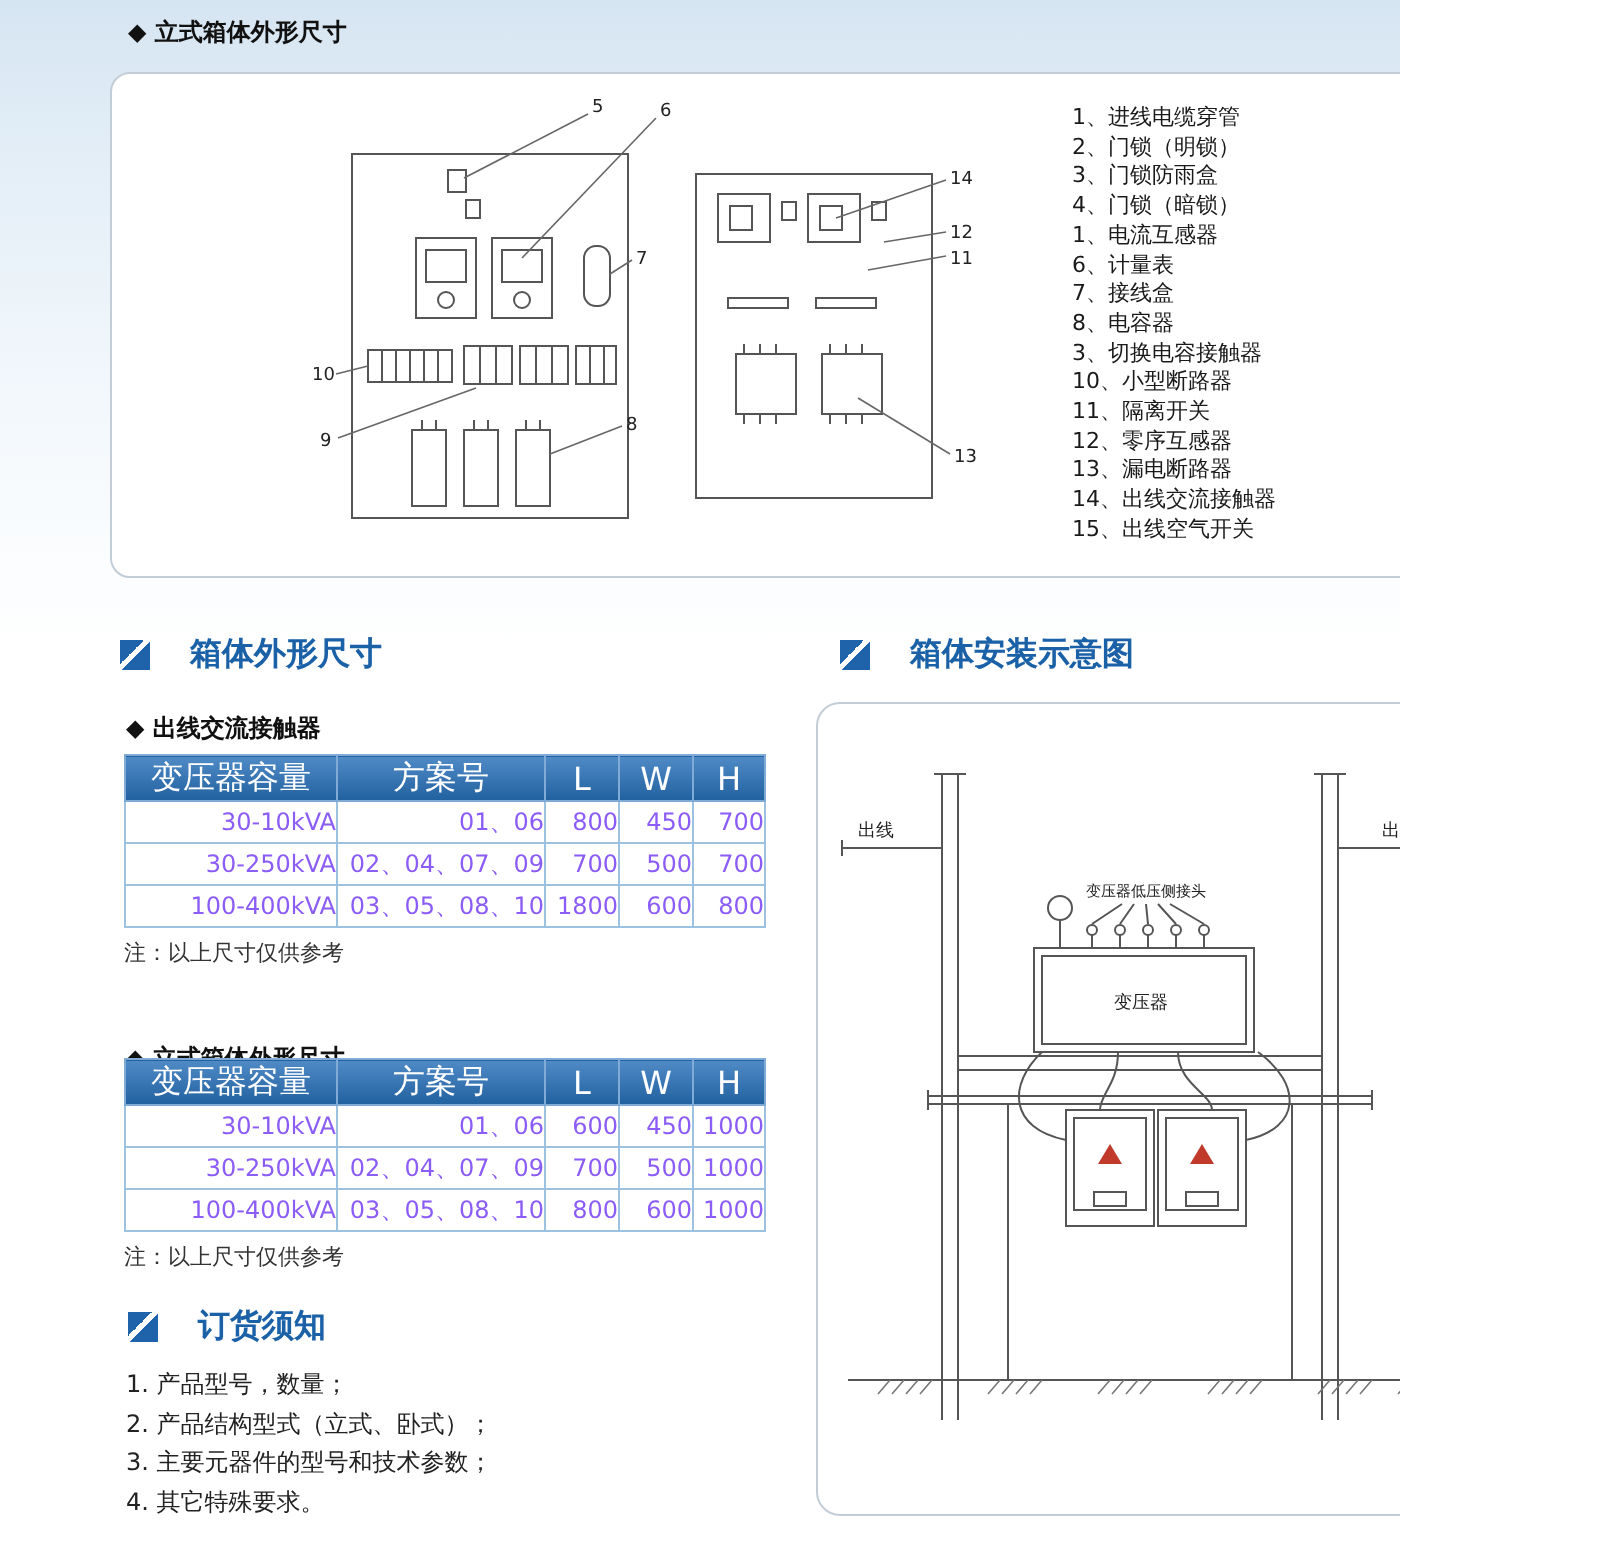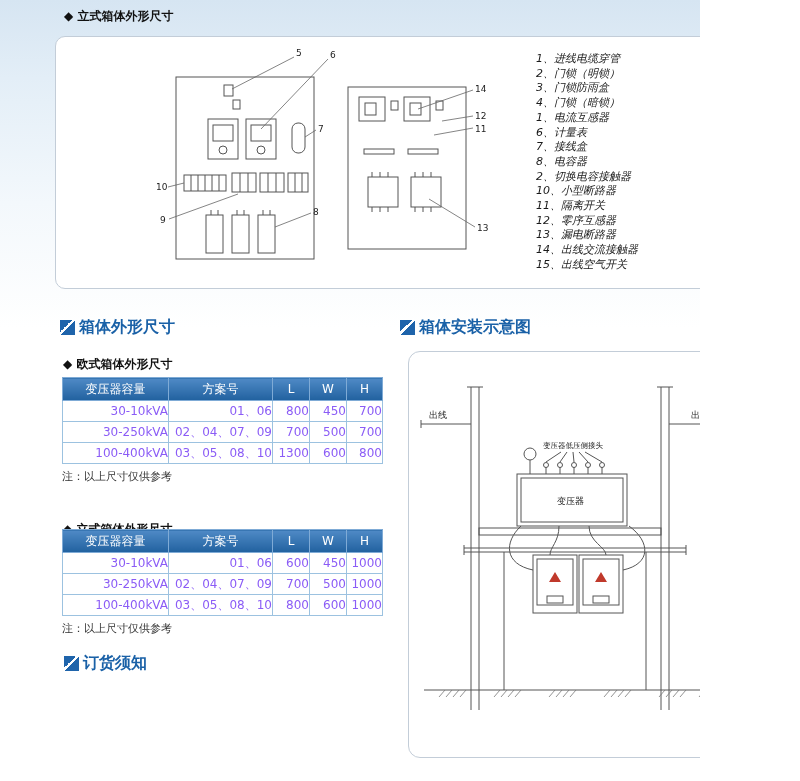--- a/index.html
+++ b/index.html
@@ -16,38 +16,38 @@
     position:absolute; left:64px; top:8px;
     font-size:12px; font-weight:bold; color:#111;
   }
   .top-box {
     position:absolute; left:55px; top:36px; width:690px; height:253px;
     background:#fff; border:1px solid #c3cdd8; border-radius:10px;
   }
   .cab-svg { position:absolute; left:0; top:0; width:690px; height:253px; }
   .legend {
     position:absolute; left:480px; top:15px;
-    font-size:11px; line-height:14.7px; color:#1a1a1a;font-style:italic;
+    font-size:11px; line-height:14.7px; color:#1a1a1a;
   }
   .sec-hdr {
-    position:absolute; display:flex; align-items:center; gap:4px;
+    position:absolute; display:flex; align-items:center; gap:20px;
   }
   .sq {
     width:15px; height:15px; flex:0 0 15px;
     background:linear-gradient(135deg,#1f64ab 0%,#1f64ab 40%,#ffffff 40%,#ffffff 53%,#1f64ab 53%,#1f64ab 100%);
   }
   .sec-hdr .t { font-size:16px; font-weight:bold; color:#1a61a7; }
   .subtitle {
     position:absolute; font-size:12px; font-weight:bold; color:#111;
   }
   table.dim { position:absolute; border-collapse:collapse; font-size:12px; table-layout:fixed; }
   table.dim th {
     background:linear-gradient(180deg,#4f8ac6 0%,#21619f 100%);
     color:#fff; font-weight:normal; border:1px solid #7fabd6;
-    height:23px; padding:0 3px; font-size:12px;
+    height:23px; padding:0 3px; font-size:16px;
   }
   table.dim td {
     border:1px solid #9cc2e0; text-align:right; color:#8b5cf6;
     height:21px; padding:0 0; background:#fff; font-size:12px;
     overflow:hidden; white-space:nowrap;
   }
   .note { position:absolute; font-size:11px; color:#333; }
   .order-list { position:absolute; font-size:12px; color:#222; line-height:19.5px; }
   .install-box {
     position:absolute; left:408px; top:351px; width:332px; height:407px;
@@ -163,36 +163,36 @@
     </svg>
     <div class="legend">
       <div>1、进线电缆穿管</div>
       <div>2、门锁（明锁）</div>
       <div>3、门锁防雨盒</div>
       <div>4、门锁（暗锁）</div>
       <div>1、电流互感器</div>
       <div>6、计量表</div>
       <div>7、接线盒</div>
       <div>8、电容器</div>
-      <div>2、切换电容接触器</div>
+      <div>3、切换电容接触器</div>
       <div>10、小型断路器</div>
       <div>11、隔离开关</div>
       <div>12、零序互感器</div>
       <div>13、漏电断路器</div>
       <div>14、出线交流接触器</div>
       <div>15、出线空气开关</div>
     </div>
   </div>
 
   <div class="sec-hdr" style="left:60px; top:317px;">
     <span class="sq"></span>
     <span class="t">箱体外形尺寸</span>
   </div>
 
-  <div class="subtitle" style="left:63px; top:356px;">◆ 欧式箱体外形尺寸</div>
+  <div class="subtitle" style="left:63px; top:356px;">◆ 出线交流接触器</div>
 
   <table class="dim" style="left:62px; top:377px; width:320px;">
     <colgroup>
         <col style="width:106px">
         <col style="width:104px">
         <col style="width:37px">
         <col style="width:37px">
         <col style="width:36px">
       </colgroup>
     <thead>
@@ -215,21 +215,21 @@
       <tr>
         <td>30-250kVA</td>
         <td>02、04、07、09</td>
         <td>700</td>
         <td>500</td>
         <td>700</td>
       </tr>
       <tr>
         <td>100-400kVA</td>
         <td>03、05、08、10</td>
-        <td>1300</td>
+        <td>1800</td>
         <td>600</td>
         <td>800</td>
       </tr>
     </tbody>
   </table>
 
   <div class="note" style="left:62px; top:469px;">注：以上尺寸仅供参考</div>
 
   <div class="subtitle" style="left:63px; top:521px;">◆ 立式箱体外形尺寸</div>
 
@@ -275,22 +275,28 @@
     </tbody>
   </table>
 
   <div class="note" style="left:62px; top:621px;">注：以上尺寸仅供参考</div>
 
   <div class="sec-hdr" style="left:64px; top:653px;">
     <span class="sq"></span>
     <span class="t">订货须知</span>
   </div>
 
-
-  <div class="sec-hdr" style="left:400px; top:317px;">
+  <div class="order-list" style="left:63px; top:683px;">
+    <div>1. 产品型号，数量；</div>
+    <div>2. 产品结构型式（立式、卧式）；</div>
+    <div>3. 主要元器件的型号和技术参数；</div>
+    <div>4. 其它特殊要求。</div>
+  </div>
+
+  <div class="sec-hdr" style="left:420px; top:317px;">
     <span class="sq"></span>
     <span class="t">箱体安装示意图</span>
   </div>
 
   <div class="install-box">
     <svg class="inst-svg" viewBox="0 0 330 405">
       <g stroke="#555" fill="none" stroke-width="1">
 
         <line x1="62" y1="35" x2="62" y2="358"></line>
         <line x1="70" y1="35" x2="70" y2="358"></line>

